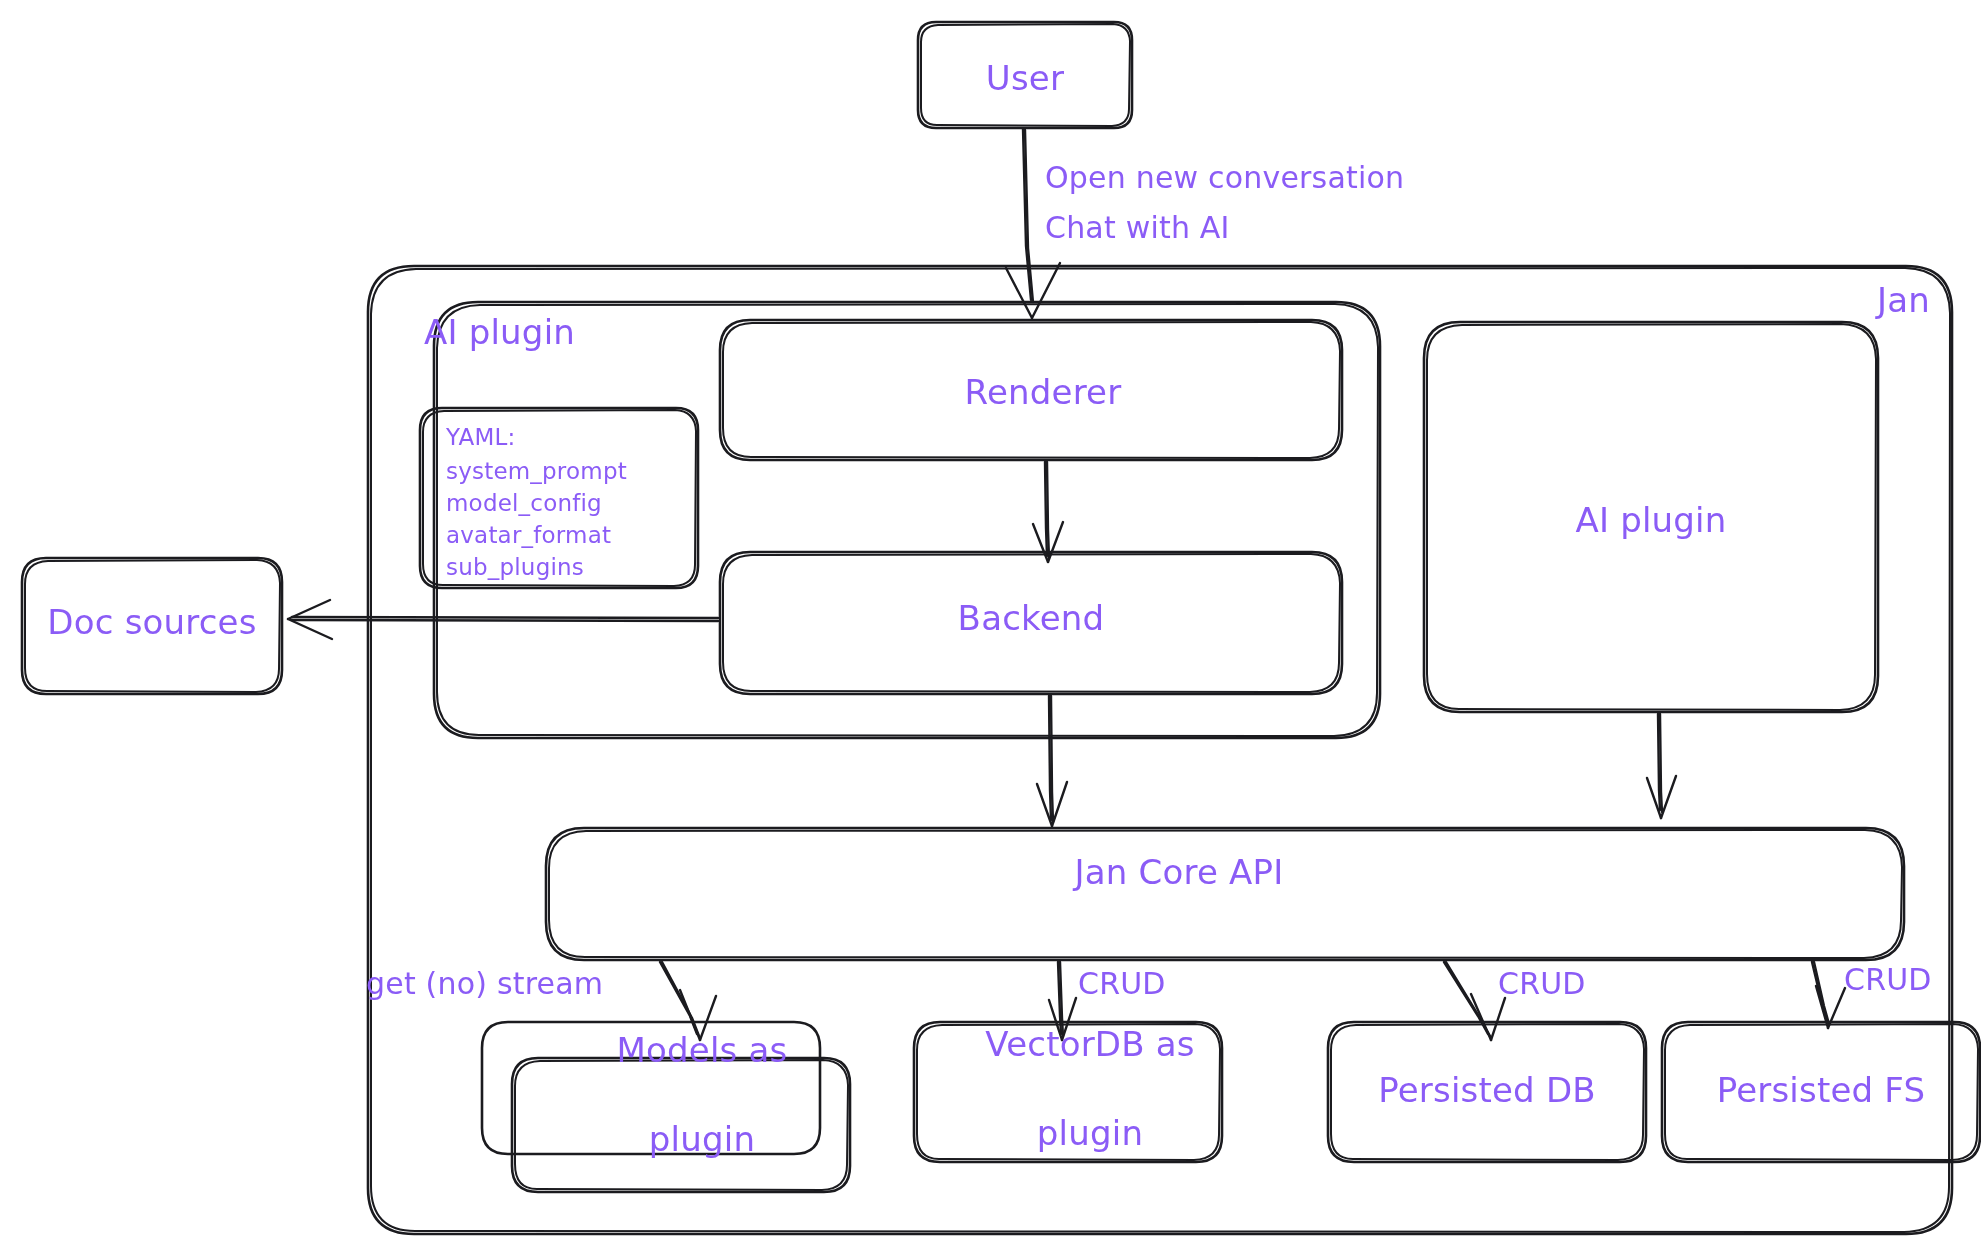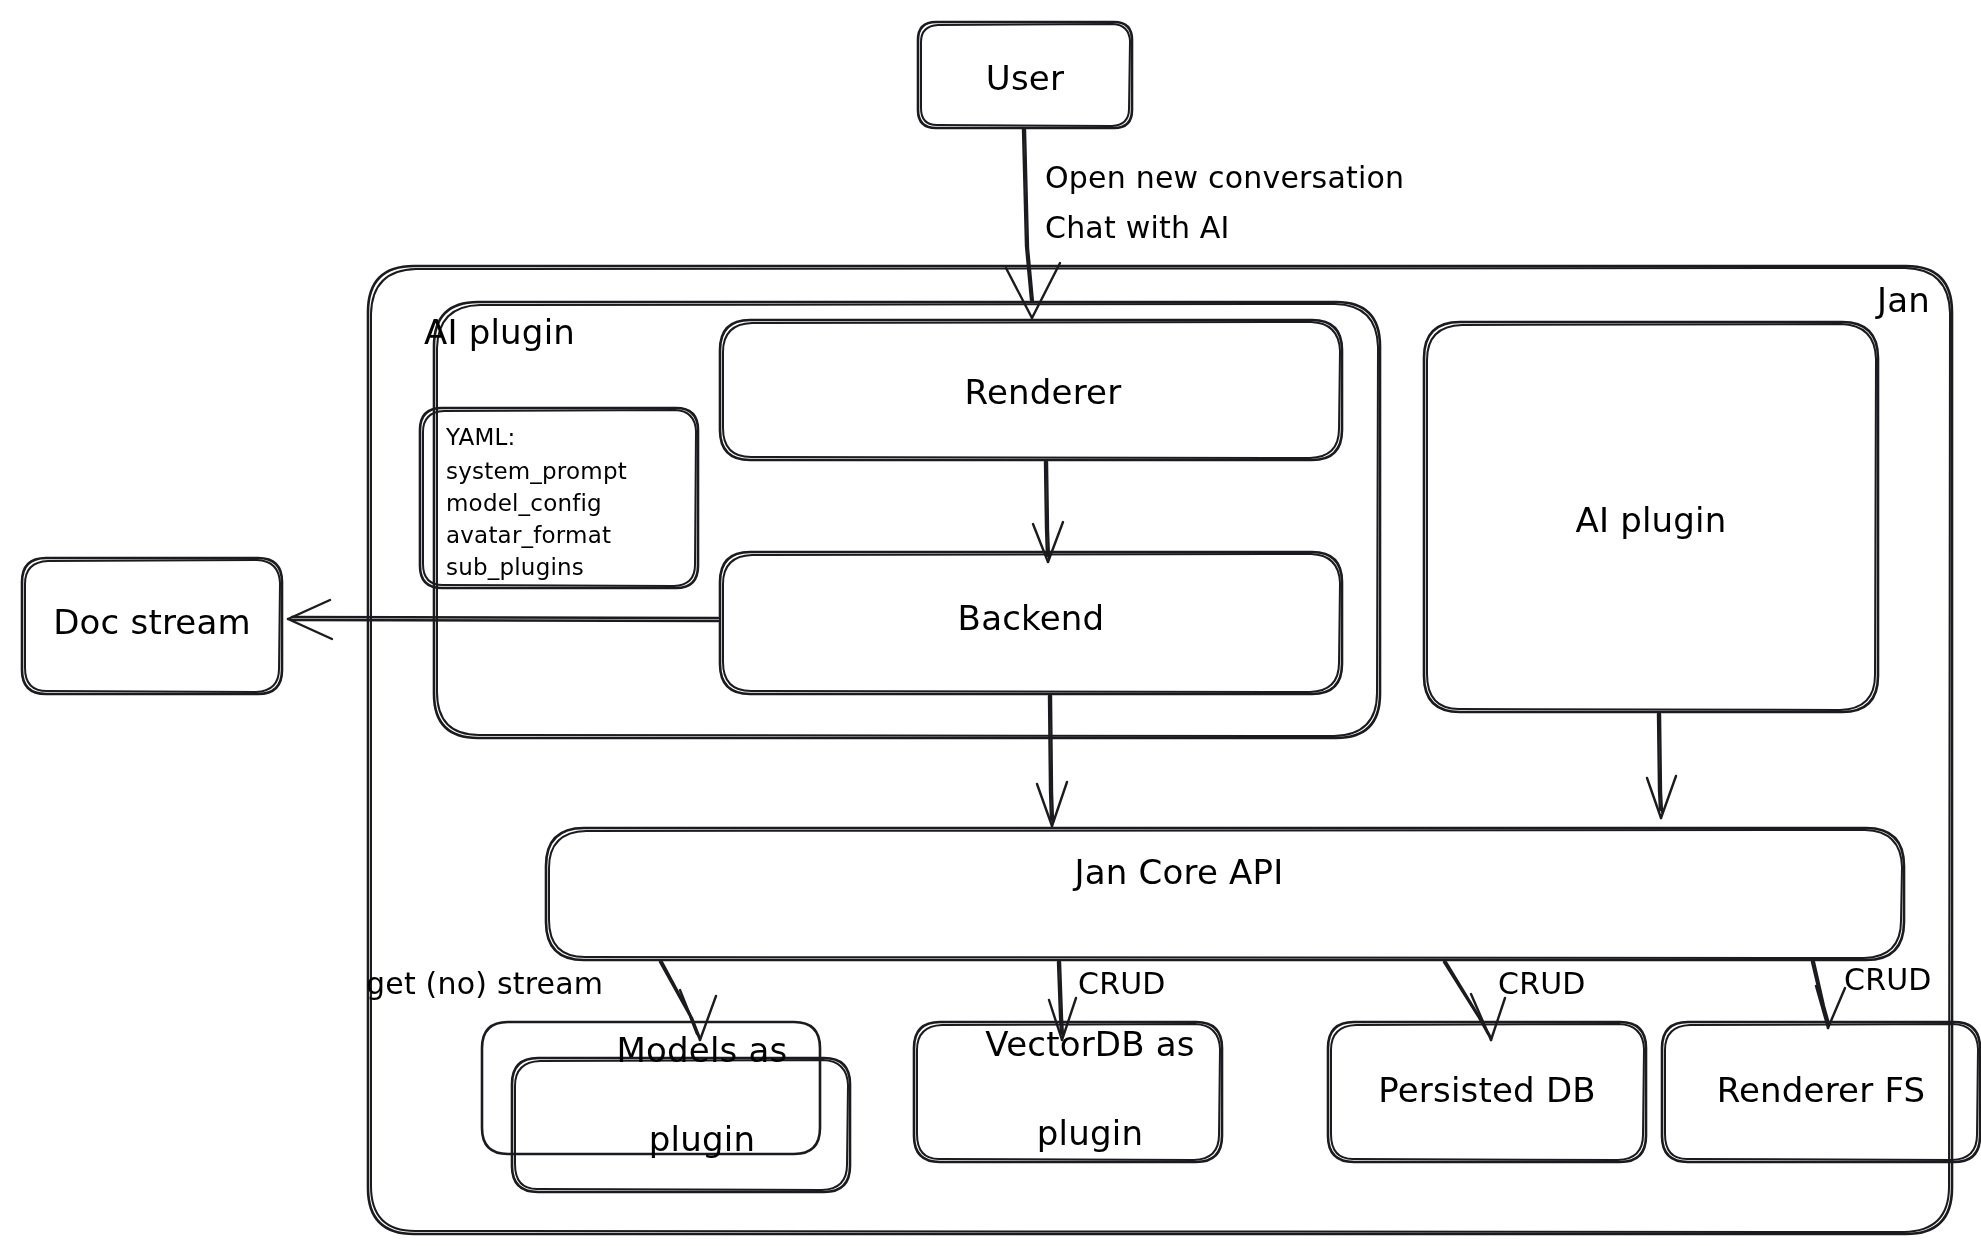--- a/index.html
+++ b/index.html
@@ -19,21 +19,21 @@
     overflow: hidden;
   }
   #sketch {
     position: absolute;
     inset: 0;
     width: 1981px;
     height: 1246px;
   }
   .lbl {
     position: absolute;
-    color: #000000;
+    color: #8b5cf6;
     font-family: "DejaVu Sans", sans-serif;
     white-space: pre;
     line-height: 1.18;
     letter-spacing: 0.2px;
     pointer-events: none;
     user-select: none;
   }
   .node-label {
     text-align: center;
     transform: translate(-50%, -50%);
@@ -237,21 +237,21 @@
 
   <div class="lbl edge-label" style="left:1045px; top:178px;">Open new conversation</div>
   <div class="lbl edge-label" style="left:1045px; top:228px;text-align:center;">Chat with AI</div>
 
   <div class="lbl node-label" style="left:1031px; top:392px;margin-left:12px;">Renderer</div>
 
   <div class="lbl node-label" style="left:1031px; top:618px;">Backend</div>
 
   <div class="lbl node-label" style="left:1651px; top:520px;">AI plugin</div>
 
-  <div class="lbl node-label" style="left:152px; top:622px;">Doc stream</div>
+  <div class="lbl node-label" style="left:152px; top:622px;">Doc sources</div>
 
   <div class="lbl yaml-label" style="left:446px; top:422px;">YAML:</div>
   <div class="lbl yaml-label" style="left:446px; top:456px;">system_prompt</div>
   <div class="lbl yaml-label" style="left:446px; top:488px;">model_config</div>
   <div class="lbl yaml-label" style="left:446px; top:520px;">avatar_format</div>
   <div class="lbl yaml-label" style="left:446px; top:552px;">sub_plugins</div>
 
   <div class="lbl node-label" style="left:1179px; top:872px;">Jan Core API</div>
 
   <div class="lbl edge-label" style="left:366px; top:984px;">get (no) stream</div>
@@ -264,15 +264,15 @@
     <span>plugin</span>
   </div>
 
   <div class="lbl node-label two-line" style="left:1068px; top:1088px;">
     <span>VectorDB as</span><br>
     <span>plugin</span>
   </div>
 
   <div class="lbl node-label" style="left:1487px; top:1090px;">Persisted DB</div>
 
-  <div class="lbl node-label" style="left:1821px; top:1090px;">Renderer FS</div>
+  <div class="lbl node-label" style="left:1821px; top:1090px;">Persisted FS</div>
 
 </div>
 
 </body></html>

